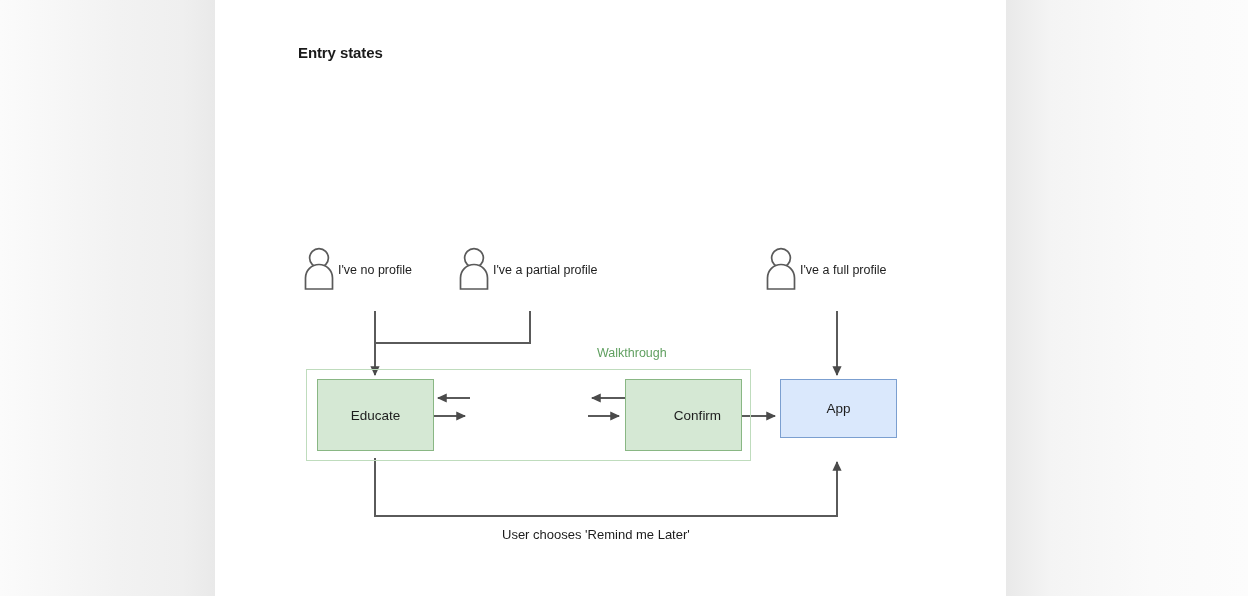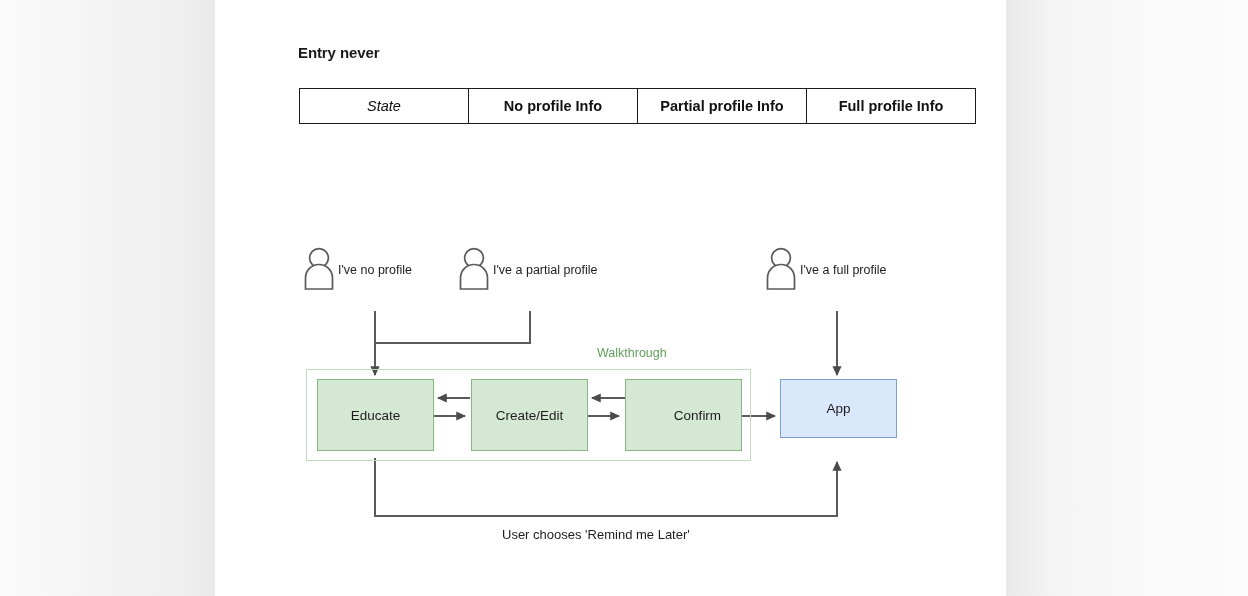--- a/index.html
+++ b/index.html
@@ -151,30 +151,24 @@
 </style>
 </head>
 <body>
 
 <div id="viewport">
 
   <div class="gutter-left"></div>
   <div class="gutter-right"></div>
   <div class="page-sheet"></div>
 
-  <div class="section-title">Entry never</div>
+  <div class="section-title">Entry states</div>
 
   <table class="entry-table">
     <tbody>
-      <tr class="hdr-row">
-        <td class="col-state hdr-label">State</td>
-        <td class="col-data hdr-cell">No profile Info</td>
-        <td class="col-data hdr-cell">Partial profile Info</td>
-        <td class="col-data hdr-cell">Full profile Info</td>
-      </tr>
     </tbody>
   </table>
 
   <svg id="flow" viewBox="0 0 1248 596" width="1248" height="596">
     <defs>
       <marker id="arrow" viewBox="0 0 10 10" refX="8.4" refY="5" markerWidth="5.2" markerHeight="5.2" orient="auto-start-reverse">
         <path d="M 0 0.6 L 9.4 5 L 0 9.4 z" fill="#4a4a4a"></path>
       </marker>
     </defs>
     <g stroke="#5a5a5a" stroke-width="2" fill="none">
@@ -228,23 +222,20 @@
   </div>
 
   <div class="walk-label" style="left:597px; top:346px;">Walkthrough</div>
 
   <div class="walk-container" style="left:306px; top:369px; width:445px; height:92px;"></div>
 
   <div class="node node-green" style="left:317px; top:379px; width:117px; height:72px;">
     <span>Educate</span>
   </div>
 
-  <div class="node node-green" style="left:471px; top:379px; width:117px; height:72px;">
-    <span>Create/Edit</span>
-  </div>
 
   <div class="node node-green" style="left:625px; top:379px; width:117px; height:72px;padding-left:28px;">
     <span>Confirm</span>
   </div>
 
   <div class="node node-blue" style="left:780px; top:379px; width:117px; height:59px;">
     <span>App</span>
   </div>
 
   <div class="flow-caption" style="left:502px; top:527px;">User chooses 'Remind me Later'</div>

